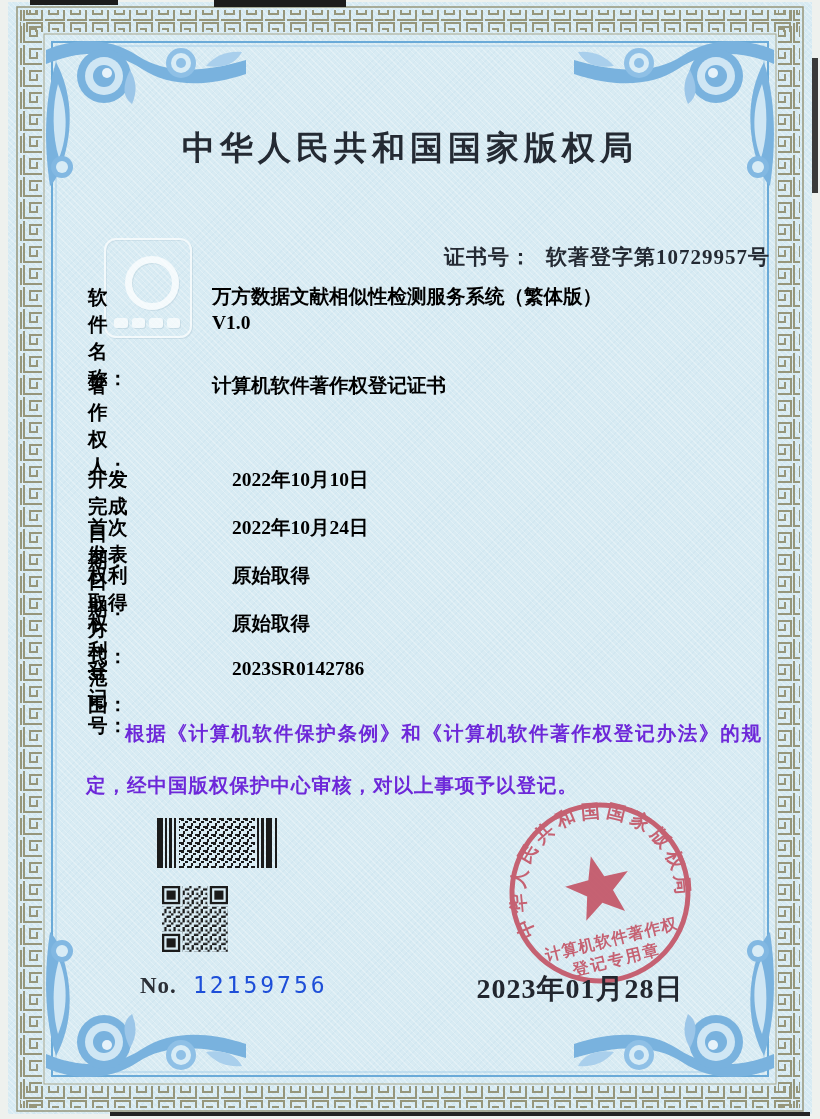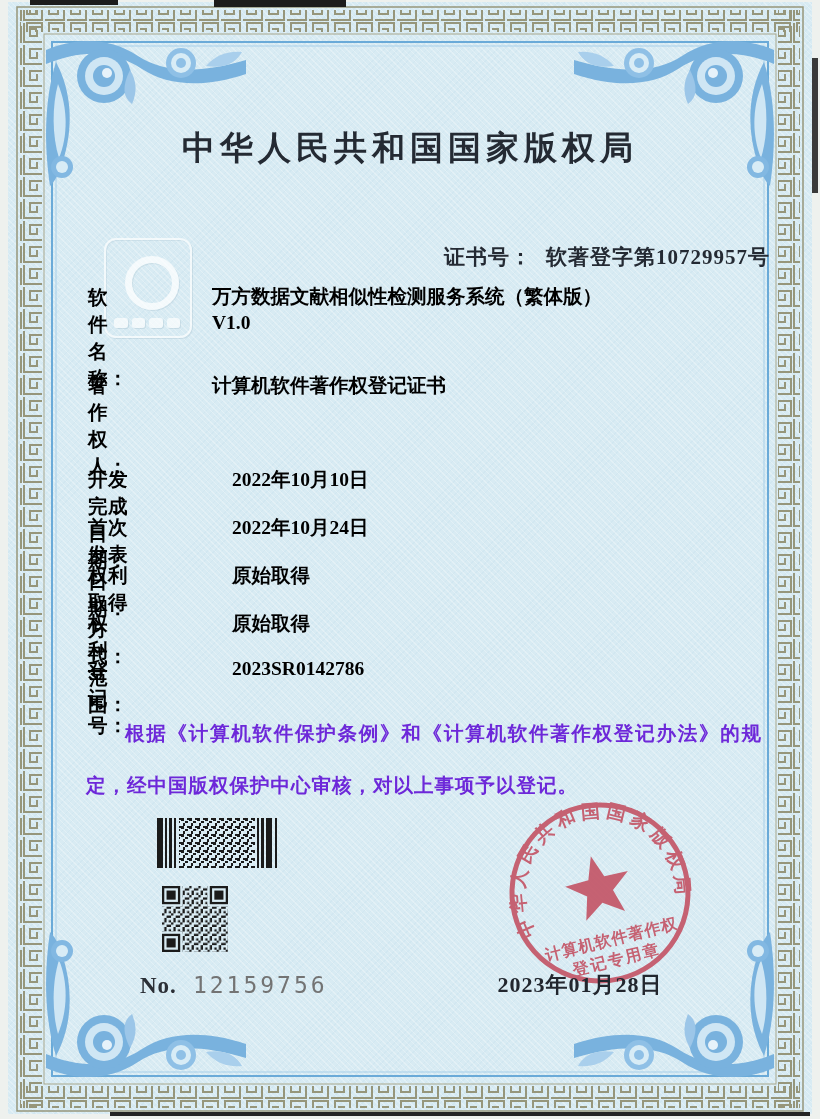--- a/index.html
+++ b/index.html
@@ -43,26 +43,26 @@
   .r2{top:466px;} .r3{top:514px;} .r4{top:562px;} .r5{top:610px;} .r6{top:658px;}
   .vx1{left:124px;} .vx2{left:144px;}
   .statement{
     position:absolute;left:86px;top:708px;width:676px;
     font-size:19.5px;font-weight:bold;color:#6d28d9;
     line-height:52px;text-align:justify;text-indent:2em;letter-spacing:1px;
   }
   .serial{position:absolute;left:140px;top:972px;font-size:23px;color:#2b2f36;}
   .serial .no-lbl{font-weight:bold;letter-spacing:1px;}
   .serial .no-num{
-    color:#737373;margin-left:16px;letter-spacing:3px;
+    color:#1d4ed8;margin-left:16px;letter-spacing:3px;
     font-family:"DejaVu Sans Mono", monospace;font-weight:normal;
   }
   .issue-date{
     position:absolute;left:470px;top:970px;width:220px;text-align:center;
-    font-size:22px;font-weight:bold;color:#22262e;letter-spacing:1px;
+    font-size:28px;font-weight:bold;color:#22262e;letter-spacing:1px;
   }
   .graphic{position:absolute;}
   
   .watermark{
     position:absolute;left:104px;top:238px;width:84px;height:96px;
     border:2px solid rgba(255,255,255,.85);border-radius:12px;
     box-shadow:1px 1px 0 rgba(140,170,185,.30), inset 1px 1px 0 rgba(140,170,185,.22);
     opacity:.8;
   }
   .watermark .wm-ring{

